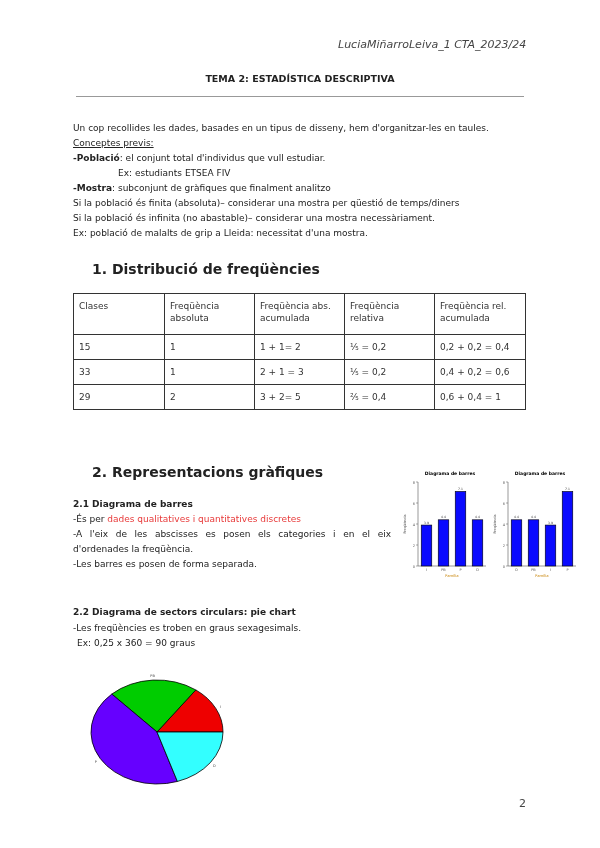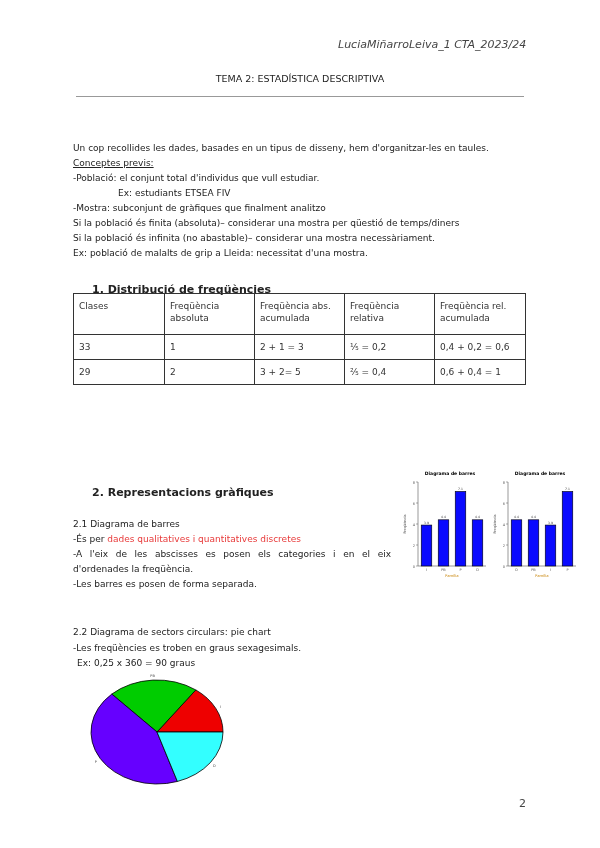--- a/index.html
+++ b/index.html
@@ -1,26 +1,26 @@
 <!DOCTYPE html>
 <html><head>
 <meta charset="utf-8">
 <style>
   html, body { margin:0; padding:0; }
   body { width:600px; height:848px; background:#fff; position:relative; overflow:hidden;
          font-family:"DejaVu Sans", sans-serif; color:#222; }
   .abs { position:absolute; }
   .hdr-right { top:38px; left:338px; font-size:11px; color:#444;font-style:italic; }
-  .title { top:73px; left:0; width:600px; text-align:center; font-size:9.5px; font-weight:normal; }
+  .title { top:73px; left:0; width:600px; text-align:center; font-size:9.5px; font-weight:bold; }
   .rule { top:96px; left:76px; width:448px; height:1px; background:#999; }
-  .p { font-size:9px; line-height:15px; left:73px; white-space:nowrap;margin-top:20px; }
-  .b { font-weight:normal; }
+  .p { font-size:9px; line-height:15px; left:73px; white-space:nowrap; }
+  .b { font-weight:bold; }
   .u { text-decoration:underline; }
   .red { color:#e83a3a; }
-  .h1 { font-size:11px; font-weight:bold; }
+  .h1 { font-size:14px; font-weight:bold; }
   table.freq { position:absolute; left:73px; top:293px; border-collapse:collapse; font-size:9px; }
   table.freq td { border:1px solid #333; padding:4px 5px; vertical-align:middle; color:#333;margin-left:37px; }
   table.freq tr.head td { height:30px; vertical-align:top; padding-top:6px; line-height:12px; }
   table.freq tr.row td { height:16px; }
   .justify { width:318px; white-space:normal; text-align:justify; }
   .pagenum { top:797px; left:519px; font-size:11px; color:#444; }
   svg text { font-family:"DejaVu Sans", sans-serif; }
 </style>
 </head>
 <body>
@@ -41,20 +41,27 @@
 <div class="abs p h1" style="top:262px; left:92px">1.   Distribució de freqüències</div>
 
 <table class="freq">
   <tbody>
       <tr class="head">
     <td style="width:80px">Clases</td>
     <td style="width:79px">Freqüència absoluta</td>
     <td style="width:79px">Freqüència abs. acumulada</td>
     <td style="width:79px">Freqüència relativa</td>
     <td style="width:80px">Freqüència rel. acumulada</td>
+  </tr>
+  <tr class="row">
+    <td>15</td>
+    <td>1</td>
+    <td>1 + 1= 2</td>
+    <td>⅕ = 0,2</td>
+    <td>0,2 + 0,2 = 0,4</td>
   </tr>
   <tr class="row">
     <td>33</td>
     <td>1</td>
     <td>2 + 1 = 3</td>
     <td>⅕ = 0,2</td>
     <td>0,4 + 0,2 = 0,6</td>
   </tr>
   <tr class="row">
     <td>29</td>

